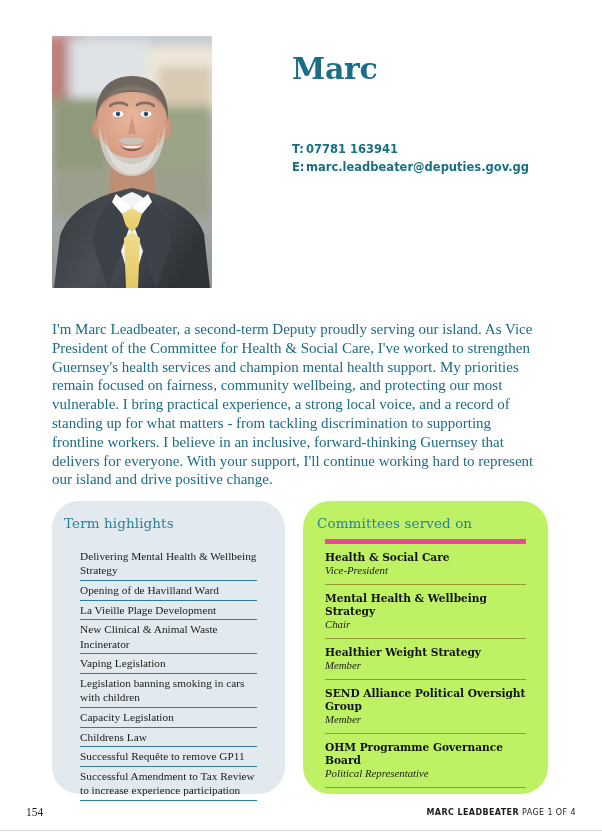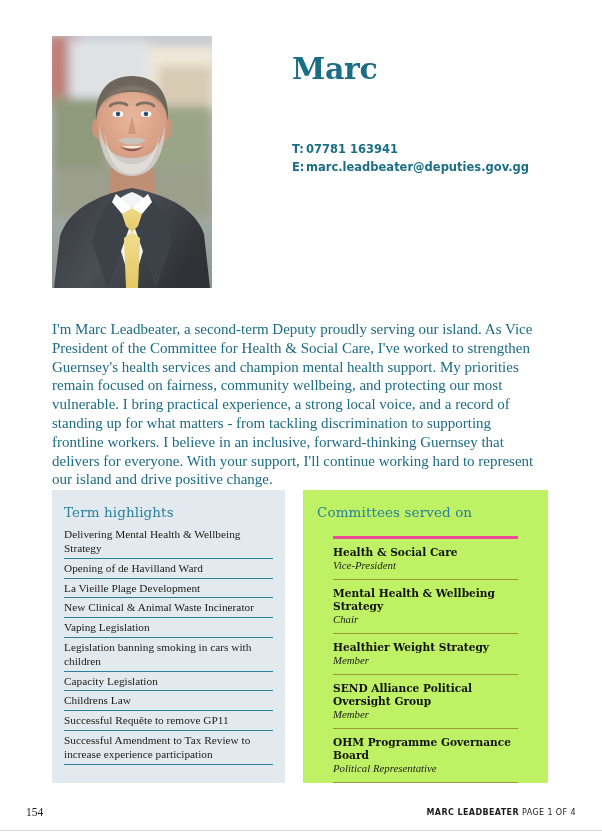--- a/index.html
+++ b/index.html
@@ -46,53 +46,53 @@
     position:absolute;left:52px;top:305px;width:492px;
     font-family:"Liberation Serif", serif;
     font-size:15px;
     line-height:18.8px;
     color:#1c6b85;
   }
 
   
   .panels{position:absolute;left:52px;top:489px;width:496px;height:293px;}
 
-  .panel{position:absolute;top:1px;box-sizing:border-box;}
+  .panel{position:absolute;top:12px;box-sizing:border-box;border-radius:27px;}
   .panel-left{
     left:0;width:233px;height:293px;
     background:#e2eaef;
     padding:14px 12px 10px 12px;
   }
   .panel-right{
     left:251px;width:245px;height:293px;
     background:#bef264;
     padding:14px 14px 10px 14px;
   }
   .panel-title{
     font-family:"DejaVu Serif", serif;
     font-size:13.5px;
     color:#2a7f9b;
     margin:0 0 5px 0;
     font-weight:400;
     letter-spacing:0.1px;
   }
 
   
-  .hl-list{list-style:none;margin:0;padding:0;}
+  .hl-list{list-style:none;margin:16px;padding:0;}
   .hl-list li{
     font-family:"Liberation Serif", serif;
     font-size:11.3px;
     line-height:14.2px;
     color:#1b1b1b;
     padding:2px 0 2.5px 0;
     border-bottom:1px solid #2c7f9b;
   }
 
   
-  .cm-list{list-style:none;margin:16px;padding:0;border-top:3px solid #ec4899;}
+  .cm-list{list-style:none;margin:8px;padding:0;border-top:5px solid #ec4899;}
   .cm-list li{
     padding:7px 0 7px 0;
     border-bottom:1px solid #9a9a36;
   }
   .cm-name{
     font-family:"DejaVu Serif", serif;
     font-weight:700;
     font-size:10.6px;
     line-height:13px;
     color:#111111;

